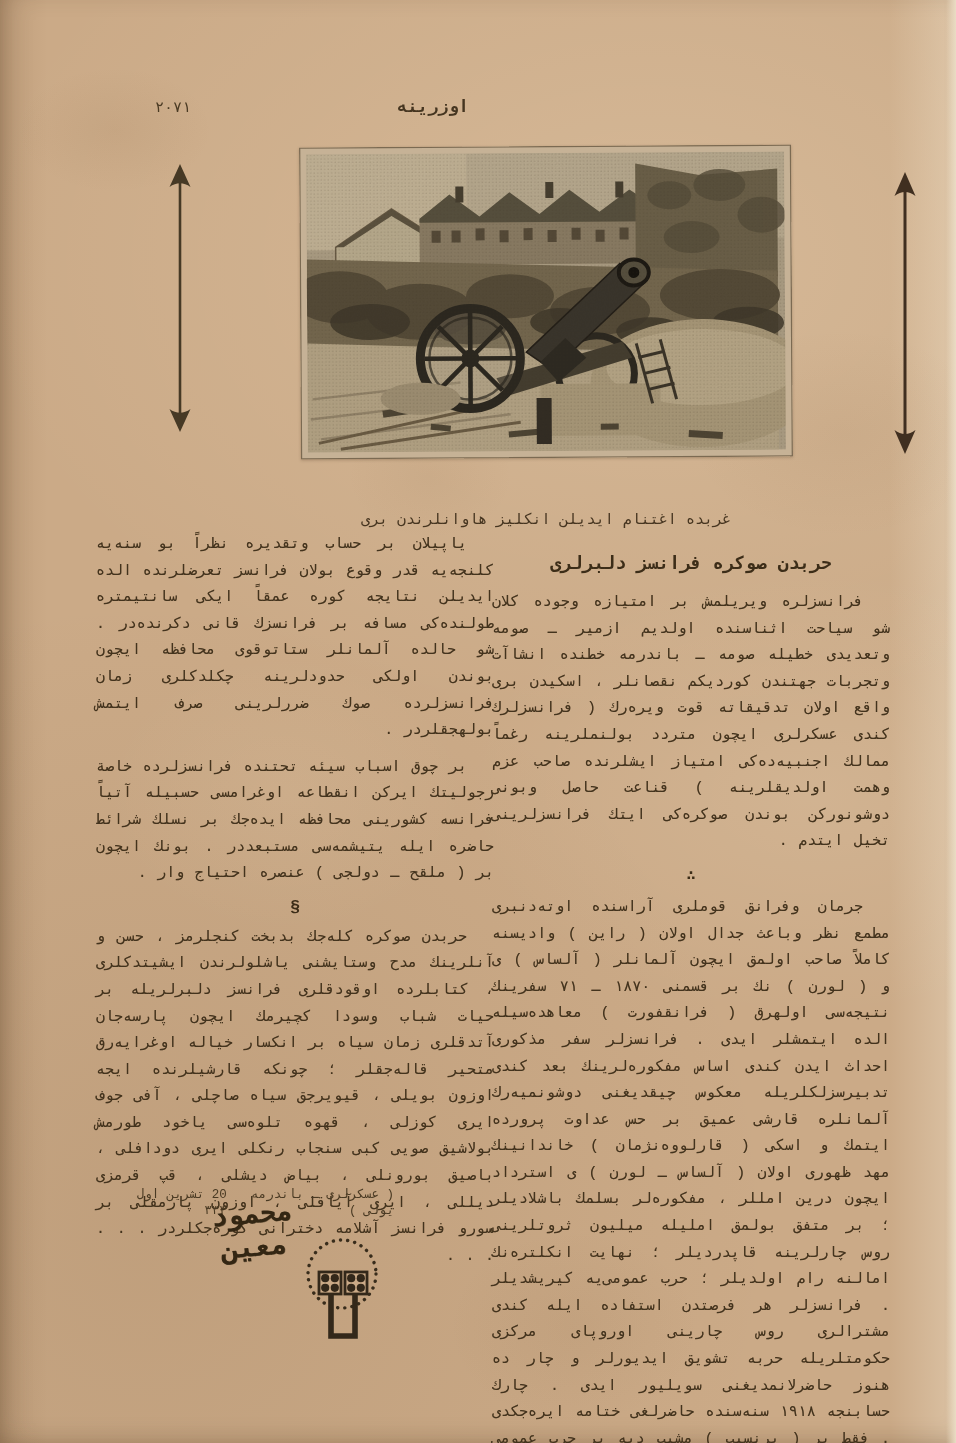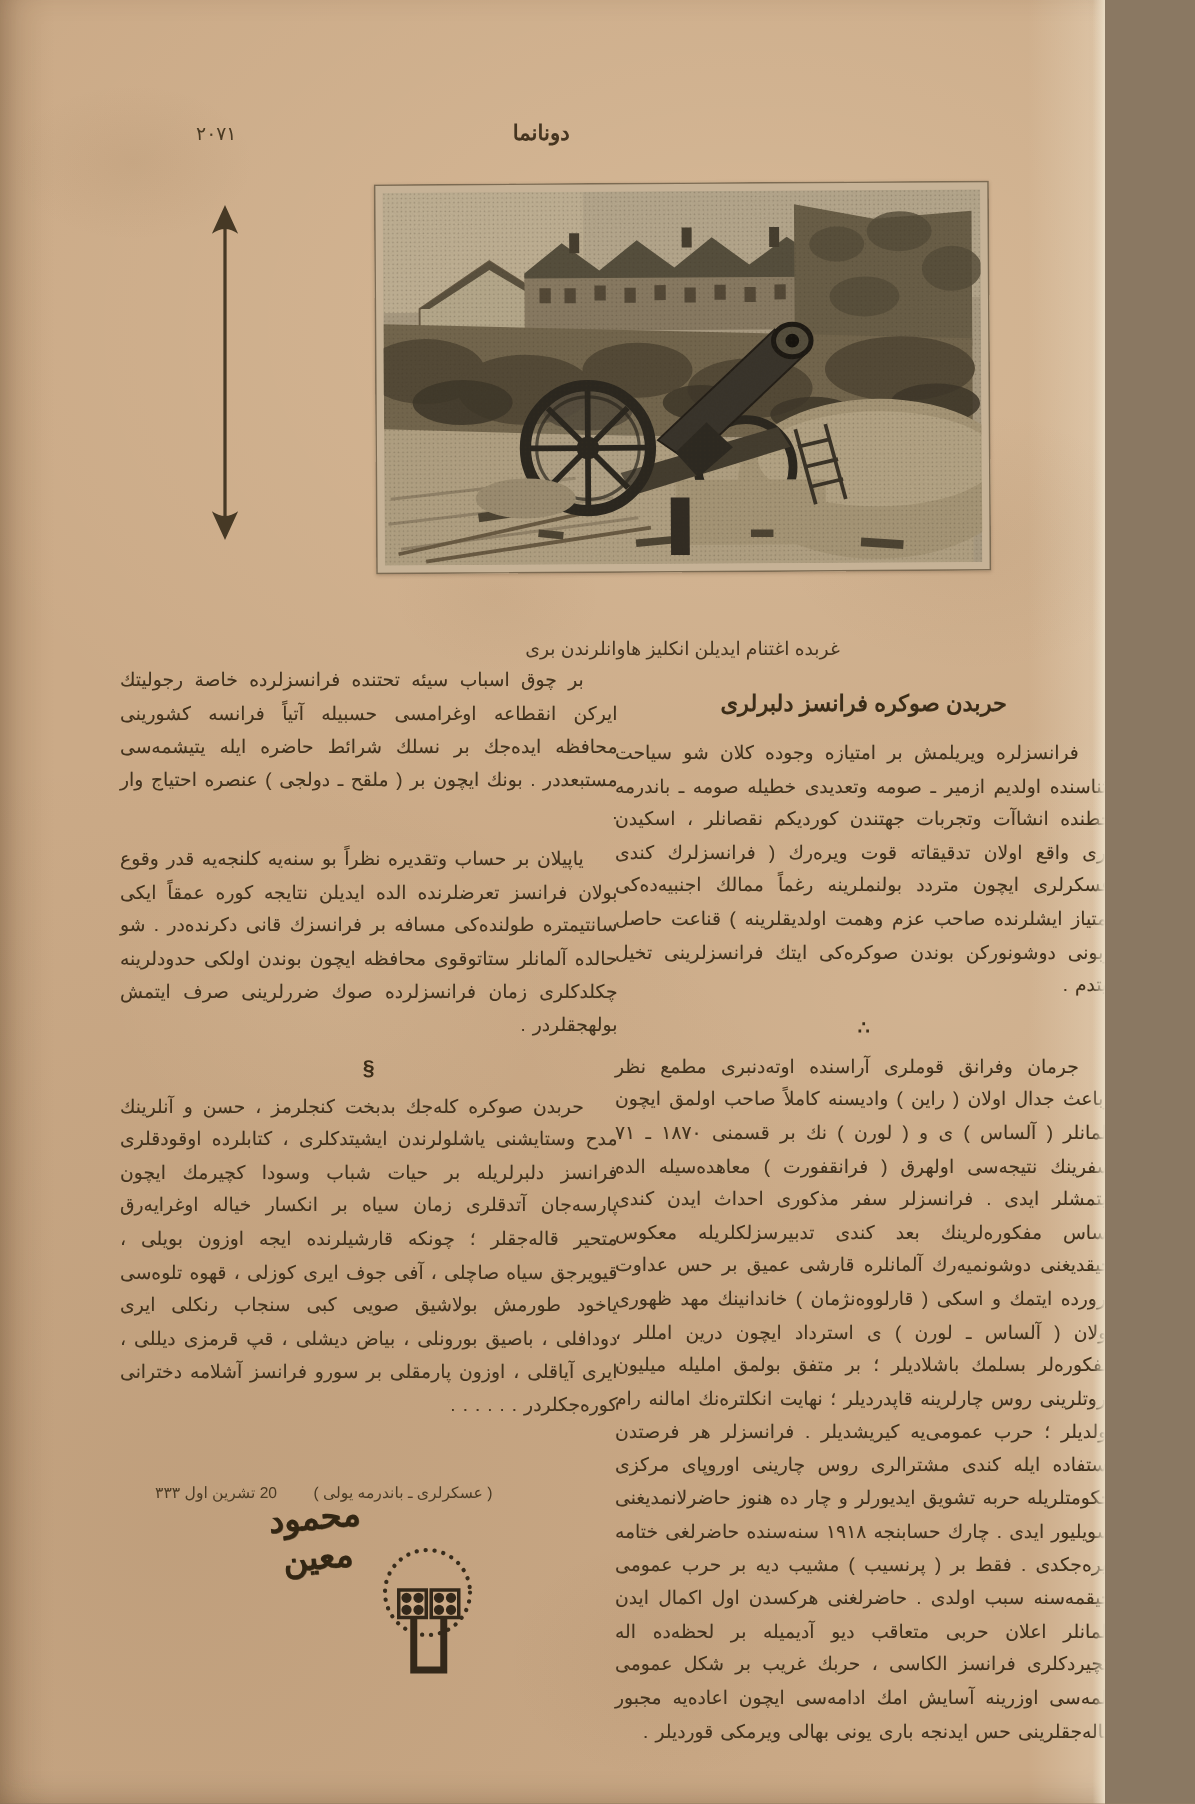--- a/index.html
+++ b/index.html
@@ -1,18 +1,18 @@
 <!DOCTYPE html>
 <html><head>
 <meta charset="utf-8">
 <style>
   html,body{margin:0;padding:0;background:#8a7862;}
   .page{
-    position:relative;width:884px;height:1443px;overflow:hidden;
-    font-family:Liberation Sans, sans-serif;color:#42341f;
+    position:relative;width:956px;height:1443px;overflow:hidden;
+    font-family:Liberation Mono, monospace;color:#42341f;
     background:
       radial-gradient(1100px 750px at 68% 18%, rgba(255,241,214,.20), transparent 62%),
       radial-gradient(900px 900px at 15% 85%, rgba(92,62,30,.10), transparent 70%),
       radial-gradient(500px 320px at 85% 55%, rgba(255,244,220,.12), transparent 70%),
       linear-gradient(90deg, rgba(82,52,22,.10), transparent 5%, transparent 93%, rgba(255,247,228,.30)),
       #cbaa87;
     box-shadow: inset 16px 0 30px -16px rgba(70,45,20,.38), inset 0 -14px 26px -14px rgba(70,45,20,.22);
   }
   .page::before{ 
     content:"";position:absolute;inset:0;pointer-events:none;
@@ -53,21 +53,21 @@
     font-size:27px;font-weight:700;color:#332613;transform:rotate(-5deg);
     text-shadow:.4px .4px 0 rgba(51,38,19,.55);}
   .ornament{position:absolute;left:296px;top:1236px;}
 </style>
 </head>
 <body>
 
 <div class="page">
 
   <div class="pagenum">٢٠٧١</div>
-  <div class="masthead">دونانما</div>
+  <div class="masthead">اوزرينه</div>
 
   <svg class="arrow arrow-left" width="26" height="270" viewBox="0 0 26 270">
     <line x1="13" y1="18" x2="13" y2="252" stroke="#463925" stroke-width="2.6"></line>
     <path d="M13 1 L23.5 24 Q13 16.5 2.5 24 Z" fill="#463925"></path>
     <path d="M13 269 L23.5 246 Q13 253.5 2.5 246 Z" fill="#463925"></path>
   </svg>
 
   <svg class="arrow arrow-right" width="26" height="284" viewBox="0 0 26 284">
     <line x1="13" y1="18" x2="13" y2="266" stroke="#402f20" stroke-width="3"></line>
     <path d="M13 1 L23.5 25 Q13 17 2.5 25 Z" fill="#402f20"></path>
@@ -204,22 +204,22 @@
   <div class="caption">غربده اغتنام ايديلن انكليز هاوانلرندن برى</div>
 
   <section class="col col-right">
     <h2 class="heading">حربدن صوكره فرانسز دلبرلرى</h2>
     <p>فرانسزلره ويريلمش بر امتيازه وجوده كلان شو سياحت اثناسنده اولديم ازمير ـ صومه وتعديدى خطيله صومه ـ باندرمه خطنده انشاآت وتجربات جهتندن كورديكم نقصانلر ، اسكيدن برى واقع اولان تدقيقاته قوت ويره‌رك ( فرانسزلرك كندى عسكرلرى ايچون متردد بولنملرينه رغماً ممالك اجنبيه‌ده‌كى امتياز ايشلرنده صاحب عزم وهمت اولديقلرينه ) قناعت حاصل وبونى دوشونوركن بوندن صوكره‌كى ايتك فرانسزلرينى تخيل ايتدم .</p>
     <div class="sep">∴</div>
     <p>جرمان وفرانق قوملرى آراسنده اوته‌دنبرى مطمع نظر وباعث جدال اولان ( راين ) واديسنه كاملاً صاحب اولمق ايچون آلمانلر ( آلساس ) ى و ( لورن ) نك بر قسمنى ١٨٧٠ ـ ٧١ سفرينك نتيجه‌سى اولهرق ( فرانقفورت ) معاهده‌سيله الده ايتمشلر ايدى . فرانسزلر سفر مذكورى احداث ايدن كندى اساس مفكوره‌لرينك بعد كندى تدبيرسزلكلريله معكوس چيقديغنى دوشونميه‌رك آلمانلره قارشى عميق بر حس عداوت پرورده ايتمك و اسكى ( قارلووه‌نژمان ) خاندانينك مهد ظهورى اولان ( آلساس ـ لورن ) ى استرداد ايچون درين امللر ، مفكوره‌لر بسلمك باشلاديلر ؛ بر متفق بولمق امليله ميليون ثروتلرينى روس چارلرينه قاپدرديلر ؛ نهايت انكلتره‌نك امالنه رام اولديلر ؛ حرب عمومى‌يه كيريشديلر . فرانسزلر هر فرصتدن استفاده ايله كندى مشترالرى روس چارينى اوروپاى مركزى حكومتلريله حربه تشويق ايديورلر و چار ده هنوز حاضرلانمديغنى سويليور ايدى . چارك حسابنجه ١٩١٨ سنه‌سنده حاضرلغى ختامه ايره‌جكدى . فقط بر ( پرنسيب ) مشيب ديه بر حرب عمومى چيقمه‌سنه سبب اولدى . حاضرلغنى هركسدن اول اكمال ايدن آلمانلر اعلان حربى متعاقب ديو آديميله بر لحظه‌ده اله كچيردكلرى فرانسز الكاسى ، حربك غريب بر شكل عمومى المه‌سى اوزرينه آسايش امك ادامه‌سى ايچون اعاده‌يه مجبور قاله‌جقلرينى حس ايدنجه بارى يونى بهالى ويرمكى قوردیلر .</p>
   </section>
 
   <section class="col col-left">
+    <p>ياپيلان بر حساب وتقديره نظراً بو سنه‌يه كلنجه‌يه قدر وقوع بولان فرانسز تعرضلرنده الده ايديلن نتايجه كوره عمقاً ايكى سانتيمتره طولنده‌كى مسافه بر فرانسزك قانى دكرنده‌در . شو حالده آلمانلر ستاتوقوى محافظه ايچون بوندن اولكى حدودلرينه چكلدكلرى زمان فرانسزلرده صوك ضررلرينى صرف ايتمش بولهجقلردر .</p>
     <p>بر چوق اسباب سيئه تحتنده فرانسزلرده خاصة رجوليتك ايركن انقطاعه اوغرامسى حسبيله آتياً فرانسه كشورينى محافظه ايده‌جك بر نسلك شرائط حاضره ايله يتيشمه‌سى مستبعددر . بونك ايچون بر ( ملقح ـ دولجى ) عنصره احتياج وار .</p>
-    <p>ياپيلان بر حساب وتقديره نظراً بو سنه‌يه كلنجه‌يه قدر وقوع بولان فرانسز تعرضلرنده الده ايديلن نتايجه كوره عمقاً ايكى سانتيمتره طولنده‌كى مسافه بر فرانسزك قانى دكرنده‌در . شو حالده آلمانلر ستاتوقوى محافظه ايچون بوندن اولكى حدودلرينه چكلدكلرى زمان فرانسزلرده صوك ضررلرينى صرف ايتمش بولهجقلردر .</p>
     <div class="sep section-mark">§</div>
     <p>حربدن صوكره كله‌جك بدبخت كنجلرمز ، حسن و آنلرينك مدح وستايشنى ياشلولرندن ايشيتدكلرى ، كتابلرده اوقودقلرى فرانسز دلبرلريله بر حيات شباب وسودا كچيرمك ايچون پارسه‌جان آتدقلرى زمان سياه بر انكسار خياله اوغرايه‌رق متحير قاله‌جقلر ؛ چونكه قارشيلرنده ايجه اوزون بويلى ، قيويرجق سياه صاچلى ، آفى جوف ايرى كوزلى ، قهوه تلوه‌سى ياخود طورمش بولاشيق صويى كبى سنجاب رنكلى ايرى دودافلى ، باصيق بورونلى ، بياض ديشلى ، قپ قرمزى ديللى ، ايرى آياقلى ، اوزون پارمقلى بر سورو فرانسز آشلامه دخترانى كوره‌جكلردر . . . . . .</p>
   </section>
 
   <div class="dateline">
     <span>( عسكرلرى ـ باندرمه يولى )</span>
     <span>20 تشرين اول ٣٣٣</span>
   </div>
 
   <div class="signature">محمود معين</div>

